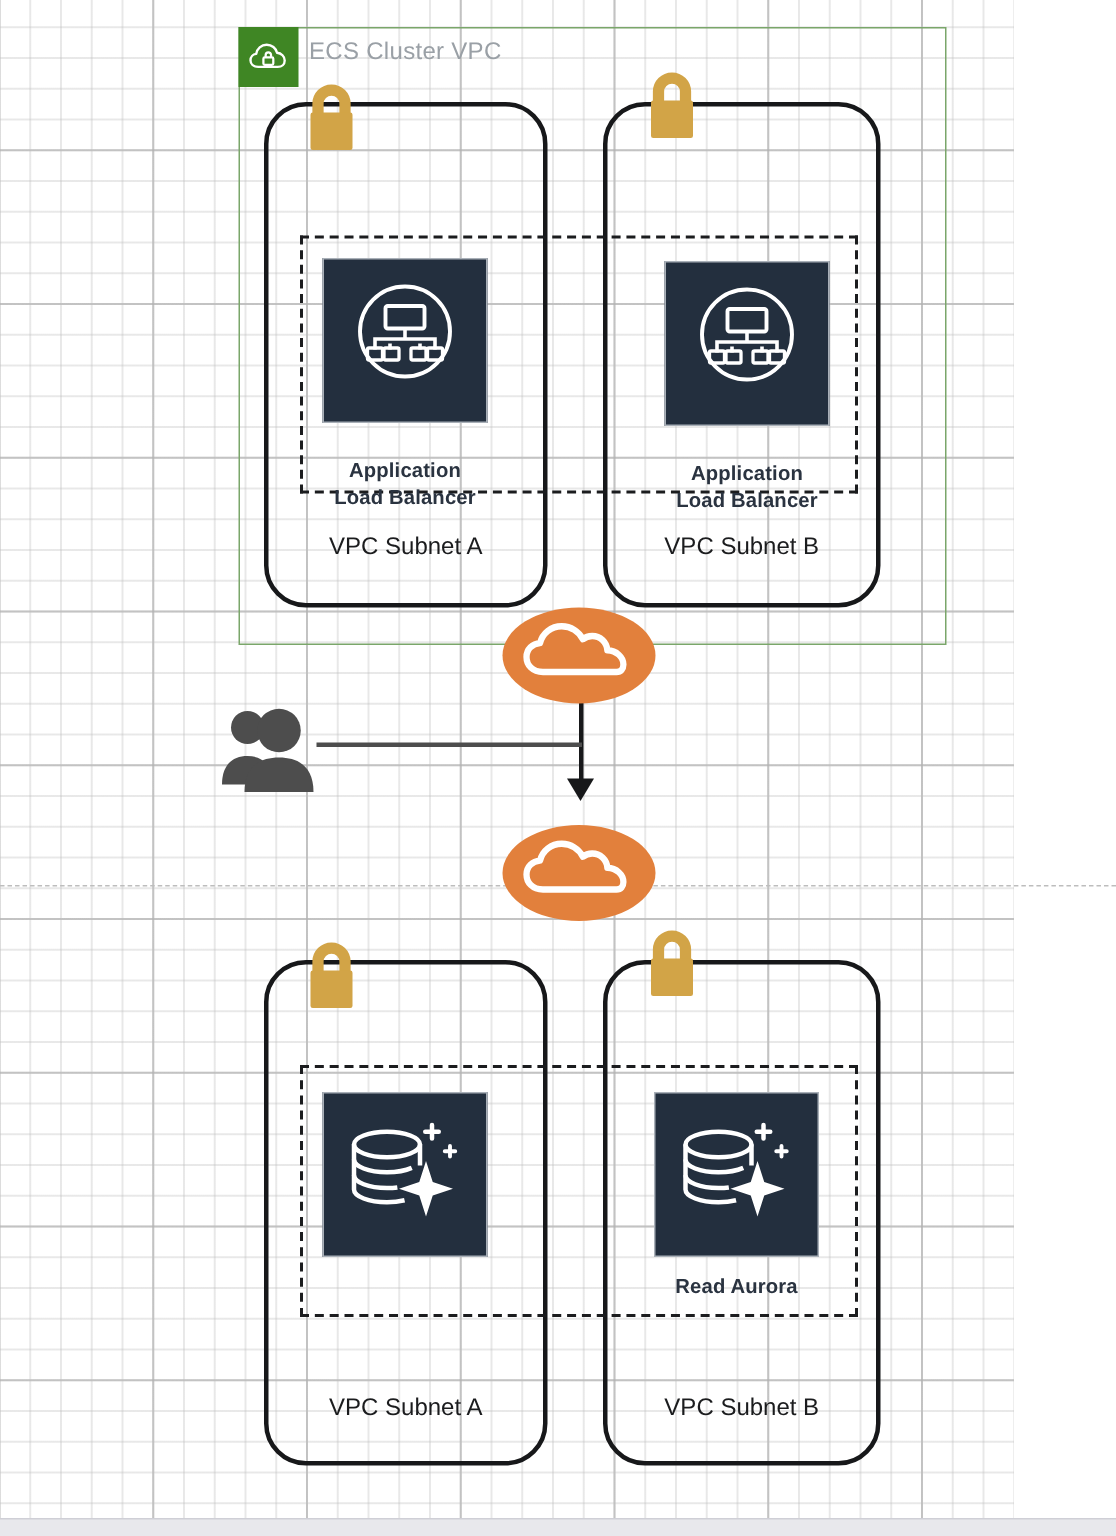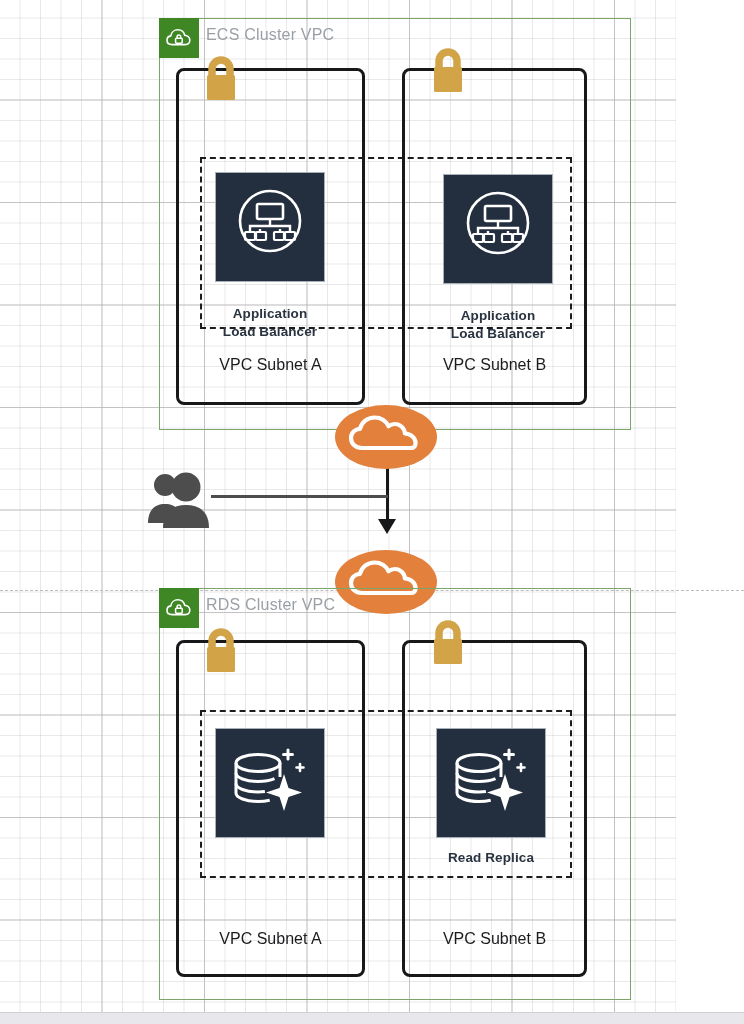--- a/index.html
+++ b/index.html
@@ -79,21 +79,21 @@
     font-size: 16px;
     color: #9aa0a6;
     letter-spacing: 0.2px;
     white-space: nowrap;
   }
 
   
   .subnet-box {
     position: absolute;
     border: 3.5px solid #17181a;
-    border-radius: 8px;
+    border-radius: 28px;
     background: transparent;
     box-sizing: border-box;
     text-decoration: underline;
   }
   .subnet-label {
     position: absolute;
     width: 100%;
     text-align: center;
     font-size: 16px;
     color: #1b1c1e;
@@ -266,30 +266,20 @@
 
   <div class="users-node" style="left:146px; top:468px;">
     <svg width="70" height="62" viewBox="0 0 70 62">
       <circle cx="19" cy="17" r="11" fill="#4d4d4d"></circle>
       <path d="M2 55 C2 42 9 36 19 36 C29 36 36 42 36 55 Z" fill="#4d4d4d"></path>
       <circle cx="40" cy="19" r="14.5" fill="#4d4d4d"></circle>
       <path d="M17 60 C17 44 26 37 40 37 C54 37 63 44 63 60 Z" fill="#4d4d4d"></path>
     </svg>
   </div>
 
-  <div class="vpc-group" style="left:159px; top:588px; width:472px; height:412px;">
-    <div class="vpc-badge">
-      <svg width="28" height="24" viewBox="0 0 28 24">
-        <path d="M7.2 18.6 C3.8 18.6 2 16.6 2 14.2 C2 12 3.6 10.2 5.8 9.9 C6.3 6.4 9.2 3.8 12.8 3.8 C16.2 3.8 19 6.1 19.7 9.2 C22.6 9.4 24.8 11.7 24.8 14.3 C24.8 16.8 22.9 18.6 20.2 18.6 Z" fill="none" stroke="#ffffff" stroke-width="1.6" stroke-linejoin="round"></path>
-        <rect x="10.6" y="12.2" width="6.6" height="5" rx="0.9" fill="none" stroke="#ffffff" stroke-width="1.5"></rect>
-        <path d="M12.1 12.2 v-1.5 a1.8 1.8 0 0 1 3.6 0 v1.5" fill="none" stroke="#ffffff" stroke-width="1.5"></path>
-      </svg>
-    </div>
-    <div class="vpc-title">RDS Cluster VPC</div>
-  </div>
 
   <div class="subnet-box" style="left:176px; top:640px; width:189px; height:337px;">
     <div class="subnet-label" style="bottom:26px;">VPC Subnet A</div>
   </div>
   <div class="subnet-box" style="left:402px; top:640px; width:185px; height:337px;">
     <div class="subnet-label" style="bottom:26px;">VPC Subnet B</div>
   </div>
 
   <div class="dashed-group" style="left:200px; top:710px; width:372px; height:168px;"></div>
 
@@ -328,19 +318,19 @@
         <path d="M20 34 v30 c0 4.7 9.9 8.5 22 8.5 c4.3 0 8.3-0.5 11.7-1.3" fill="none" stroke="#ffffff" stroke-width="3"></path>
         <path d="M64 34 v14" fill="none" stroke="#ffffff" stroke-width="3"></path>
         <path d="M20 44 c0 4.7 9.9 8.5 22 8.5 c6.6 0 12.5-1.1 16.5-2.9" fill="none" stroke="#ffffff" stroke-width="3"></path>
         <path d="M20 54.5 c0 4.7 9.9 8.5 22 8.5 c2.4 0 4.7-0.1 6.9-0.4" fill="none" stroke="#ffffff" stroke-width="3"></path>
         <path d="M68 45 L72.5 59 L86 63.5 L72.5 68 L68 82 L63.5 68 L50 63.5 L63.5 59 Z" fill="#ffffff"></path>
         <path d="M72 21 v9 M67.5 25.5 h9" stroke="#ffffff" stroke-width="3" stroke-linecap="round"></path>
         <path d="M84 35 v7 M80.5 38.5 h7" stroke="#ffffff" stroke-width="2.6" stroke-linecap="round"></path>
       </svg>
     </span>
     <div class="service-label" style="margin-top:11px;">
-      <div>Read Replica</div>
+      <div>Read Aurora</div>
     </div>
   </div>
 
 </div>
 
 <div id="bottom-bar"></div>
 
 </body></html>

